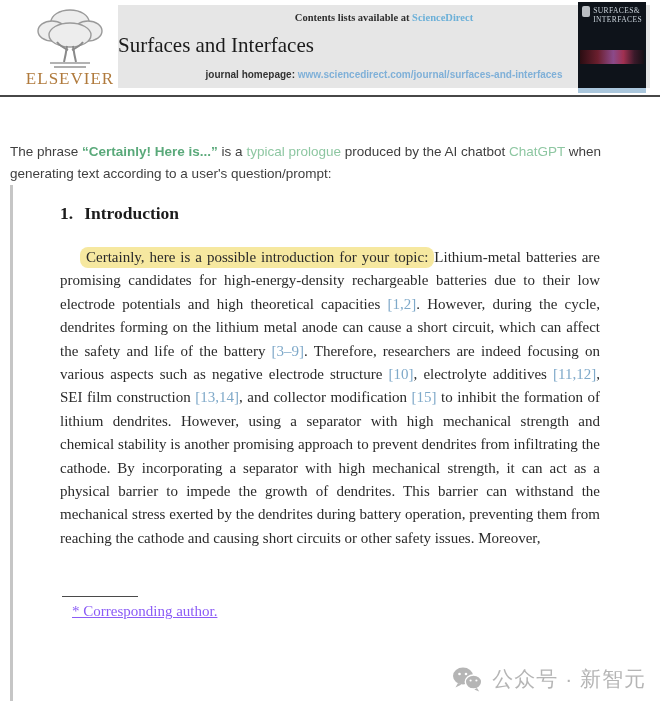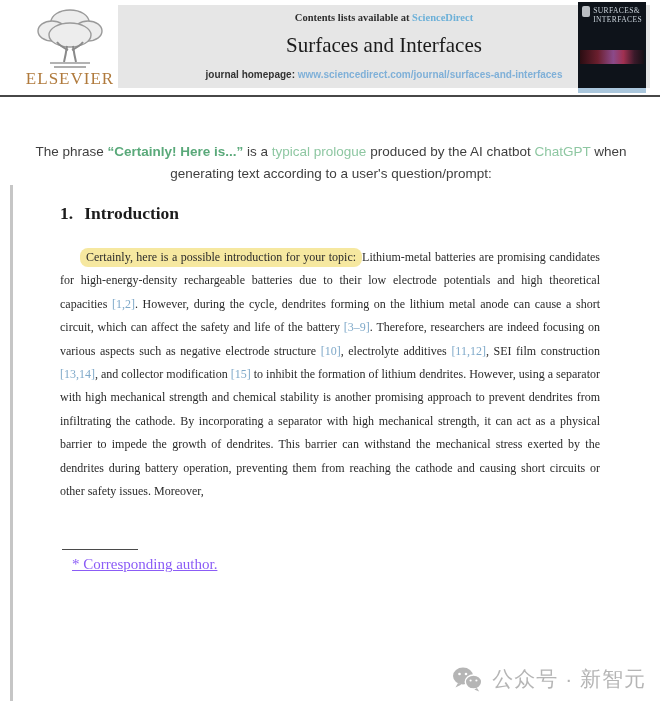--- a/index.html
+++ b/index.html
@@ -36,21 +36,21 @@
     position:absolute;left:118px;top:5px;width:532px;height:83px;
     background:var(--header-box-gray);
   }
   .contents-line{
     position:absolute;top:7px;left:0;width:100%;text-align:center;
     font-family:"Liberation Serif","DejaVu Serif",serif;
     font-size:10.5px;font-weight:bold;color:#2e2e2e;
   }
   .contents-line .sd-link{color:var(--sd-blue);}
   .journal-title{
-    position:absolute;top:28px;left:0;width:100%;text-align:center;
+    position:absolute;top:28px;left:0;width:100%;
     font-family:"Liberation Serif","DejaVu Serif",serif;
     font-size:21px;color:#1b1b1b;
   }
   .homepage-line{
     position:absolute;bottom:8px;left:0;width:100%;text-align:center;
     font-size:10px;font-weight:bold;color:#333333;
   }
   .homepage-line .hp-link{color:var(--url-blue);font-weight:bold;}
   .cover-thumb{
     position:absolute;left:578px;top:2px;width:68px;height:91px;
@@ -73,42 +73,42 @@
   .cover-bottom-strip{
     position:absolute;bottom:0;left:0;right:0;height:5px;background:#aac7dd;
   }
   .header-rule{
     position:absolute;left:0;top:95px;width:660px;height:2px;background:#474747;
   }
 
   
   .annotation{
     position:absolute;left:10px;top:127px;width:642px;
-    font-size:13.5px;line-height:22px;color:var(--caption-ink);text-align:center;
+    font-size:13.5px;line-height:22px;color:var(--caption-ink);
   }
   .seg-plain{color:var(--caption-ink);}
   .seg-bold-green{color:var(--green-bold);font-weight:bold;}
   .seg-green{color:var(--green-light);}
 
   
   .excerpt{
     position:absolute;left:10px;top:185px;width:650px;height:516px;
     border-left:3px solid var(--quote-border);
     padding:0 60px 0 47px;
   }
   .section-heading{
     margin-top:18px;
     font-family:"Liberation Serif","DejaVu Serif",serif;
     font-size:17.5px;font-weight:bold;color:#1c1c1c;
   }
   .section-heading .h-num{margin-right:11px;}
   .body-par{
     margin-top:22px;
     font-family:"Liberation Serif","DejaVu Serif",serif;
-    font-size:12px;line-height:23.4px;color:var(--body-ink);
+    font-size:15px;line-height:23.4px;color:var(--body-ink);
     text-align:justify;text-indent:20px;
   }
   .seg-highlight{
     background:var(--highlight-yellow);
     border-radius:8px;padding:2px 6px 3px 6px;
     -webkit-box-decoration-break:clone;box-decoration-break:clone;
     color:var(--body-ink);
   }
   .seg-cite{color:var(--cite-blue);}
   .seg-body{color:var(--body-ink);}

